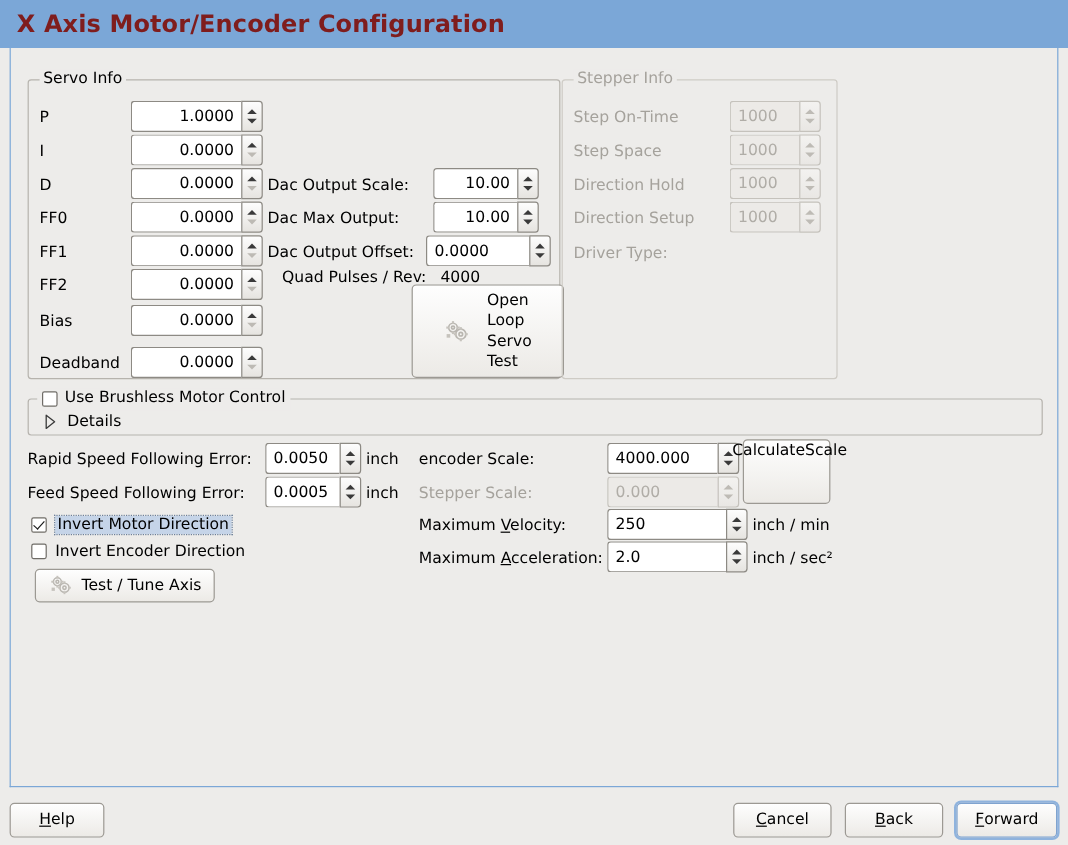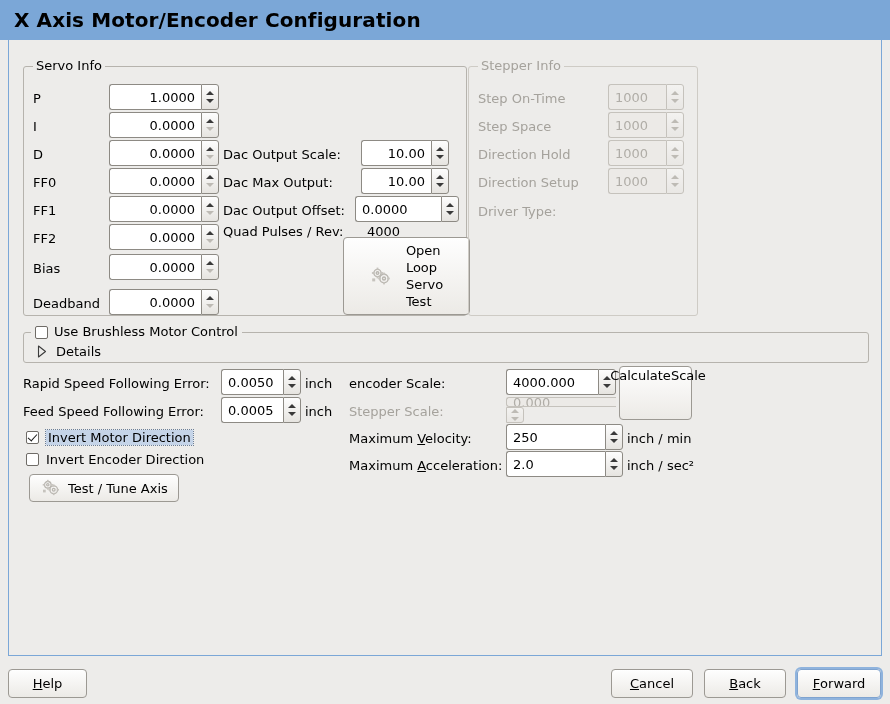--- a/index.html
+++ b/index.html
@@ -14,21 +14,21 @@
   }
   #app { position: relative; width: 890px; height: 704px; }
 
   
   .titlebar {
     position: absolute; left: 0; top: 0; width: 890px; height: 40px;
     background: #7ba7d7;
   }
   .titlebar .title {
     position: absolute; left: 14px; top: 8px;
-    font-size: 20px; font-weight: bold; color: #000000;
+    font-size: 20px; font-weight: bold; color: #7f1d1d;
     letter-spacing: 0.1px;
   }
 
   
   .content {
     position: absolute; left: 8px; top: 40px; width: 874px; height: 616px;
     background: #edecea;
     border: 1px solid #7ba7d7;
     border-top: none;
   }
@@ -265,21 +265,21 @@
       <div class="lbl" style="left:200px; top:145px;">Dac Output Offset:</div>
       <div class="spin" style="left:332px; top:138px; width:104px;">
         <div class="entry">0.0000</div>
         <div class="btns">
           <span class="arr up"></span>
           <span class="sep"></span>
           <span class="arr down"></span>
         </div>
       </div>
 
-      <div class="lbl" style="left:200px; top:166px;text-align:right;">Quad Pulses / Rev:</div>
+      <div class="lbl" style="left:212px; top:166px;text-align:right;">Quad Pulses / Rev:</div>
       <div class="lbl" style="left:344px; top:166px;">4000</div>
 
       <div class="btn" style="left:320px; top:179px; width:127px; height:78px;">
         <span class="gears">
           <svg width="22" height="20" viewBox="0 0 22 20">
             <g fill="none" stroke="#b9b6b0" stroke-width="1.4">
               <circle cx="7.5" cy="7" r="3.6"></circle>
               <circle cx="7.5" cy="7" r="1.3"></circle>
               <circle cx="14" cy="12.5" r="4.2"></circle>
               <circle cx="14" cy="12.5" r="1.5"></circle>
@@ -432,21 +432,21 @@
     <div class="spin" style="left:497px; top:329px; width:110px;">
       <div class="entry">4000.000</div>
       <div class="btns">
         <span class="arr up"></span>
         <span class="sep"></span>
         <span class="arr down"></span>
       </div>
     </div>
 
     <div class="lbl dis" style="left:340px; top:364px;">Stepper Scale:</div>
-    <div class="spin disabled" style="left:497px; top:357px; width:110px;flex-direction:column;">
+    <div class="spin disabled" style="left:497px; top:357px; width:110px;">
       <div class="entry">0.000</div>
       <div class="btns">
         <span class="arr up"></span>
         <span class="sep"></span>
         <span class="arr down"></span>
       </div>
     </div>
 
     <div class="btn" style="left:610px; top:326px; width:73px; height:54px; flex-direction:row; justify-content:center; align-items:flex-start; padding-left:5px; line-height:18px;">
       <span>Calculate</span>

